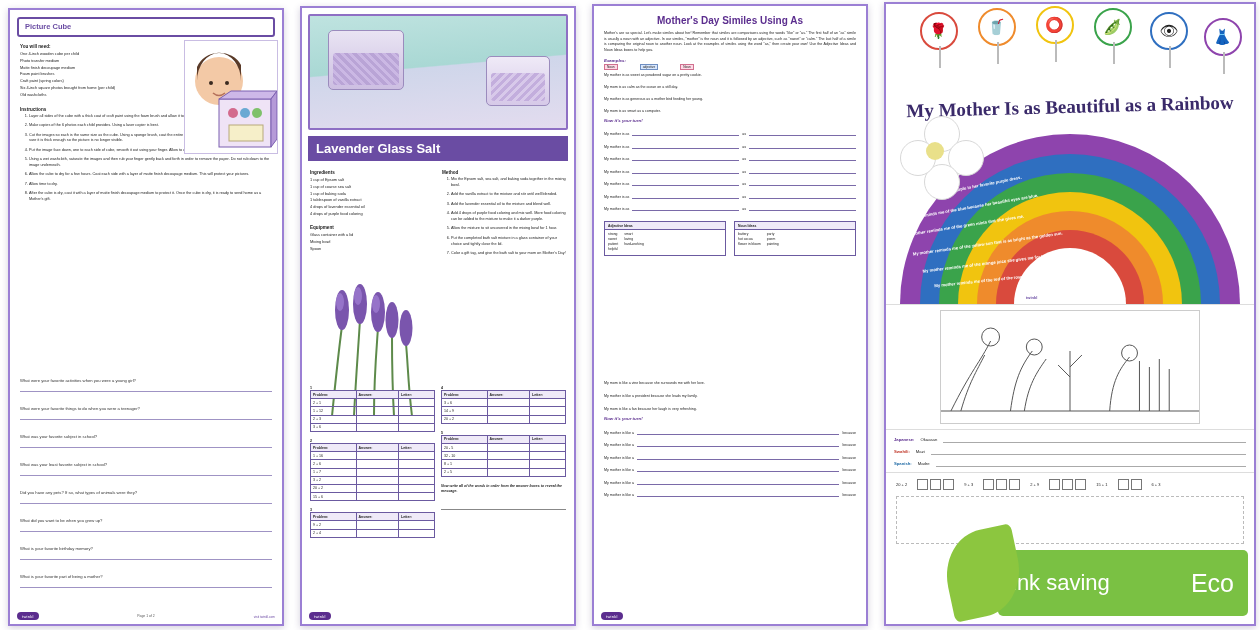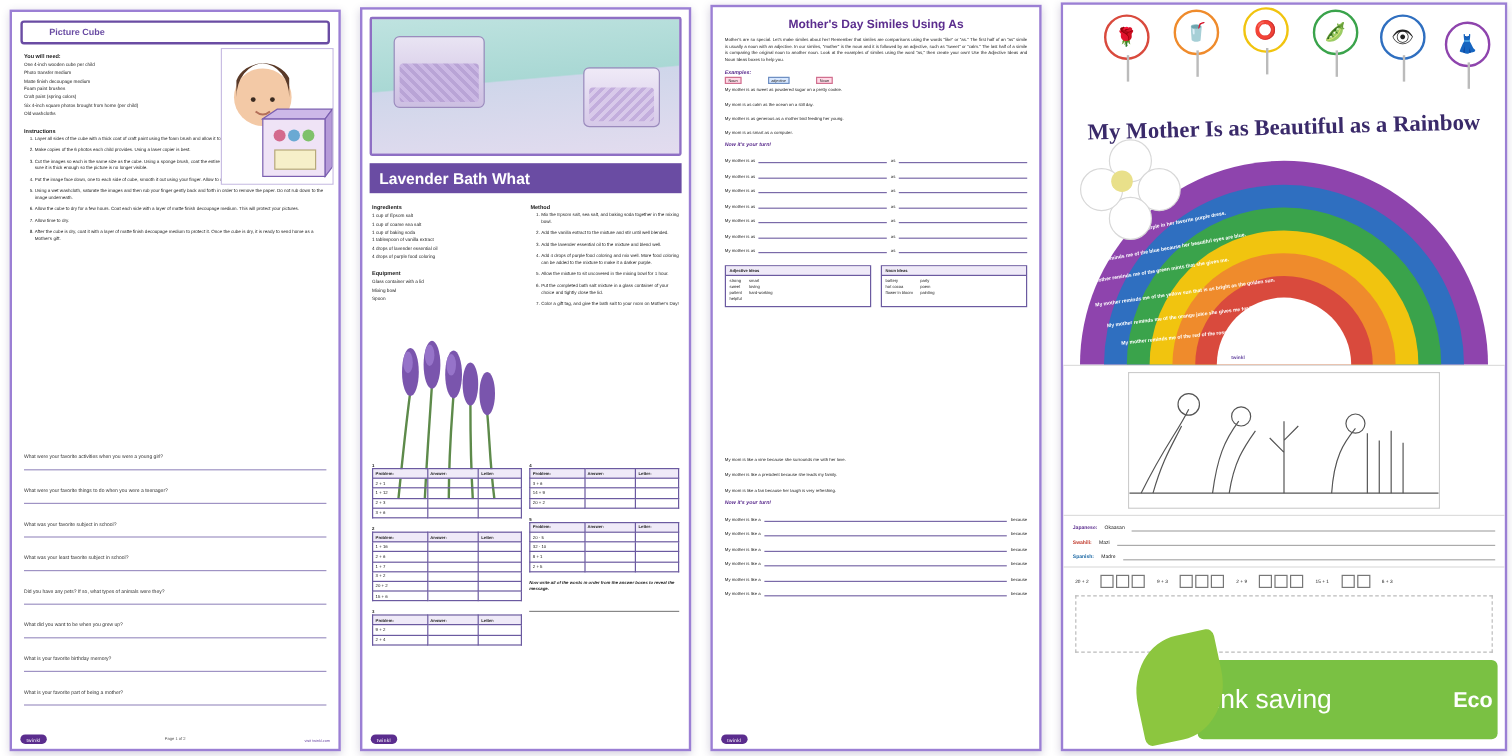--- a/index.html
+++ b/index.html
@@ -33,21 +33,21 @@
   
   #sheet1{left:8px;top:8px;width:272px;height:614px;}
   #sheet1 .hdr{
     margin:7px;border:2px solid #6a4ca3;border-radius:3px;background:#fff;
   }
   #sheet1 .hdr .t1{
     background:#6a4ca3;color:#fff;font-weight:bold;font-size:11px;
     padding:4px 7px;
   }
   #sheet1 .hdr .t2{
-    color:#6a4ca3;font-weight:bold;font-size:7.5px;padding:3px 22px 4px;
+    color:#6a4ca3;font-weight:bold;font-size:7.5px;padding:3px 6px 4px;
   }
   #sheet1 .body{padding:0 10px;position:relative;}
   .sublabel{font-size:4.6px;font-weight:bold;margin:3px 0 2px;}
   .ul{list-style:none;margin:0;padding:0;}
   .ul li{font-size:3.9px;line-height:1.75;}
   .ol{margin:0;padding-left:9px;}
   .ol li{font-size:3.8px;line-height:1.55;margin-bottom:3.5px;}
   .cubeimg{
     position:absolute;right:4px;top:-4px;width:92px;height:112px;
     border:1px solid #c9bde3;background:#fff;
@@ -141,21 +141,21 @@
   .cutline{margin:4px 10px;border:1px dashed #bbb;height:46px;position:relative;}
   .eco{
     position:absolute;right:6px;bottom:8px;width:250px;height:66px;border-radius:5px;
     background:#7ac143;color:#fff;display:flex;align-items:center;
     font-size:22px;padding-left:14px;box-sizing:border-box;
   }
   .eco .leaf{
     position:absolute;left:-52px;bottom:0;width:74px;height:86px;
     background:#8cc63f;border-radius:58% 8% 58% 8%;transform:rotate(-12deg);
   }
-  .eco .ecotxt{margin-left:auto;margin-right:4px;font-weight:bold;font-size:18px;}
+  .eco .ecotxt{margin-left:auto;margin-right:14px;font-weight:normal;font-size:25px;}
   .numbox{display:flex;gap:2px;}
   .numbox i{display:block;width:9px;height:9px;border:.8px solid #777;}
   .mathrow{display:flex;gap:10px;font-size:4px;padding:2px 10px;align-items:center;}
 </style>
 </head>
 <body>
 
 <div class="stage">
 
   <div class="sheet purple-edge" id="sheet1">
@@ -225,21 +225,21 @@
     <div class="pagefoot">Page 1 of 2</div>
     <div class="twinkl">twinkl</div>
     <div class="twinkl-right">visit twinkl.com</div>
   </div>
 
   <div class="sheet purple-edge" id="sheet2">
     <div class="photo">
       <div class="jar"></div>
       <div class="jar2"></div>
     </div>
-    <div class="title">Lavender Bath What</div>
+    <div class="title">Lavender Glass Salt</div>
 
     <div class="cols">
       <div class="col">
         <div class="sublabel">Ingredients</div>
         <ul class="ul tiny">
           <li>1 cup of Epsom salt</li>
           <li>1 cup of coarse sea salt</li>
           <li>1 cup of baking soda</li>
           <li>1 tablespoon of vanilla extract</li>
           <li>4 drops of lavender essential oil</li>

